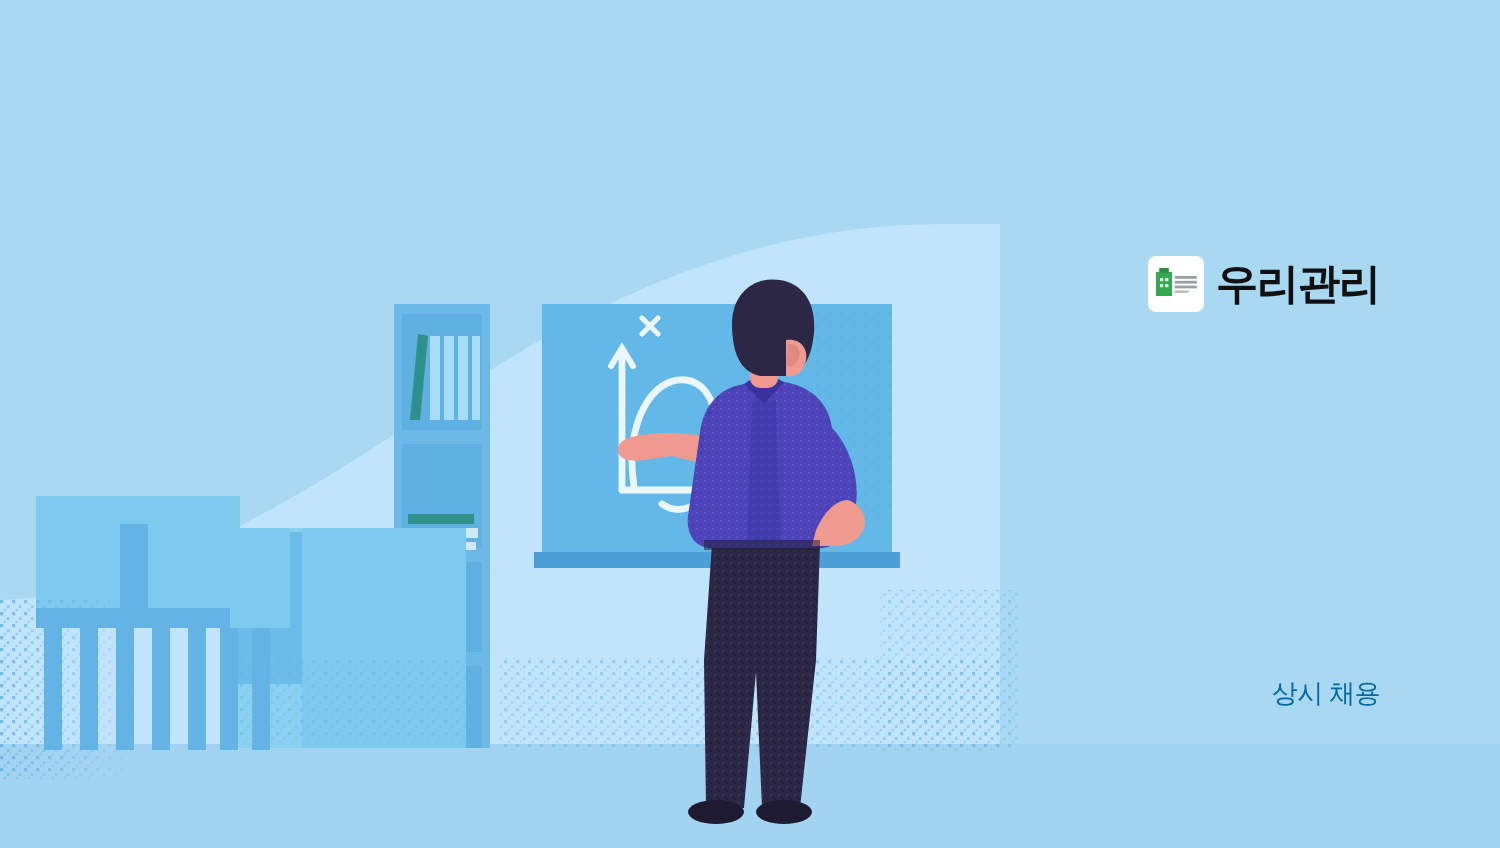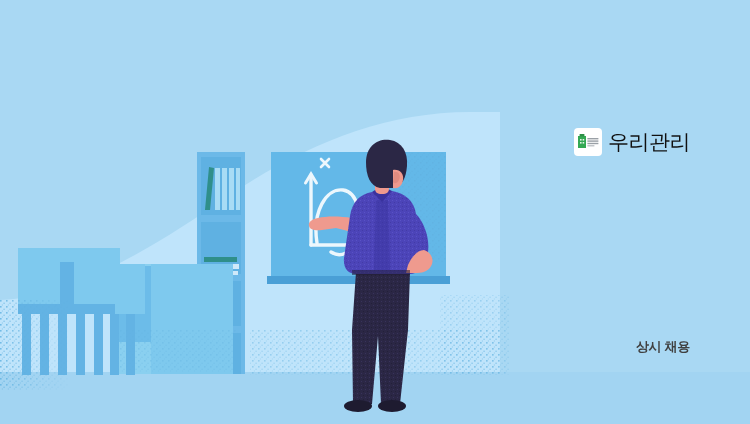--- a/index.html
+++ b/index.html
@@ -41,31 +41,31 @@
     width:28px; height:28px;
     background:#ffffff;
     border-radius:4px;
     display:flex;
     align-items:center;
     justify-content:center;
     flex:0 0 auto;
   }
   #brand-name {
     font-size:21px;
-    font-weight:normal;
+    font-weight:bold;
     color:#101010;
     letter-spacing:-0.5px;
     white-space:nowrap;
   }
   #hiring-badge {
     position:absolute;
     right:60px; top:338px;
     font-size:13px;
-    font-weight:bold;
-    color:#404040;
+    font-weight:normal;
+    color:#0369a1;
     letter-spacing:-0.3px;
     white-space:nowrap;
   }
 </style>
 </head>
 <body>
 
 <div id="banner">
 
   <svg class="art" viewBox="0 0 750 424" xmlns="http://www.w3.org/2000/svg">

